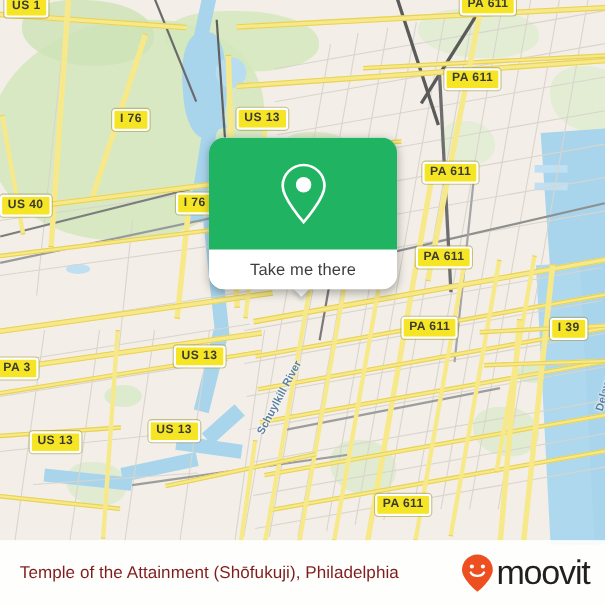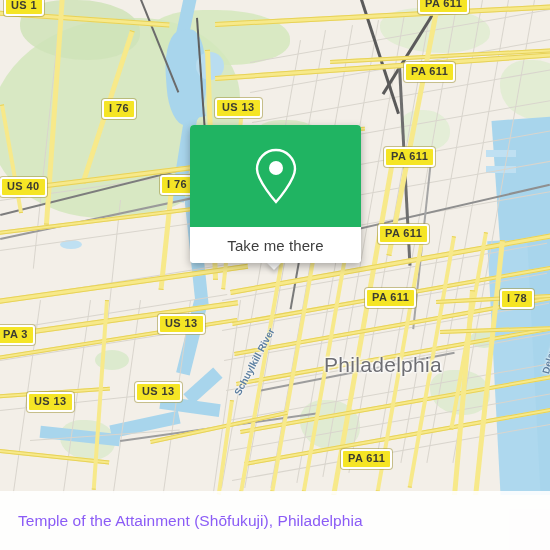--- a/index.html
+++ b/index.html
@@ -44,21 +44,21 @@
     white-space:nowrap;
   }
   .riverlabel{
     position:absolute;color:#5d7fa0;font-size:10px;font-weight:bold;white-space:nowrap;
     text-shadow:0 0 2px #fff,0 0 3px #fff;
   }
 
   
   #card{
     position:absolute;left:190px;top:125px;width:171px;height:138px;
-    border-radius:4px;overflow:hidden;
+    border-radius:14px;overflow:hidden;
     box-shadow:0 3px 9px rgba(0,0,0,.30);
     background:#fff;
   }
   #card-head{height:102px;background:#20b462;display:flex;align-items:center;justify-content:center;}
   #card-foot{height:36px;background:#fff;display:flex;align-items:center;justify-content:center;}
   #card-foot-label{font-size:15px;color:#3d3d3d;letter-spacing:.1px;}
   #card-tail{
     position:absolute;left:265px;top:261px;width:0;height:0;
     border-left:9px solid transparent;border-right:9px solid transparent;
     border-top:9px solid #ffffff;
@@ -74,21 +74,21 @@
   }
   #attrib span{font-size:12.5px;color:#3a3a3a;white-space:nowrap;}
 
   
   #bottombar{
     position:absolute;left:0;top:491px;width:550px;height:59px;
     background:rgba(255,255,255,.90);
     display:flex;align-items:center;justify-content:space-between;
     padding:0 14px 0 18px;box-sizing:border-box;
   }
-  #place-title{font-size:15.5px;color:#8b5cf6;white-space:nowrap;letter-spacing:.05px;text-align:right;}
+  #place-title{font-size:15.5px;color:#7f1d1d;white-space:nowrap;letter-spacing:.05px;text-align:right;}
   #moovit-logo{display:flex;align-items:center;gap:2px;}
   #moovit-word{font-size:31px;color:#231f20;letter-spacing:-1.1px;line-height:31px;font-weight:400;}
 </style>
 </head>
 <body>
 
 <div id="stage">
 
   <div id="map">
 
@@ -232,37 +232,36 @@
       <div class="rdy" style="left:105px;top:300px;width:4px;height:190px;transform:rotate(4deg);"></div>
       <div class="rdy" style="left:150px;top:440px;width:140px;height:4px;transform:rotate(-12deg);"></div>
       <div class="rdy" style="left:230px;top:400px;width:4px;height:95px;transform:rotate(8deg);"></div>
 
       <div class="rdy" style="left:0px;top:105px;width:4px;height:110px;transform:rotate(-10deg);"></div>
       <div class="rdy" style="left:240px;top:110px;width:4px;height:180px;transform:rotate(6deg);"></div>
       <div class="rdy" style="left:245px;top:135px;width:120px;height:4px;transform:rotate(-4deg);"></div>
     </div>
 
     <div class="layer">
-      <div class="citylabel" style="left:324px;top:353px;">Philadelphia</div>
       <div class="riverlabel" style="left:232px;top:392px;transform:rotate(-62deg);transform-origin:0 0;">Schuylkill River</div>
       <div class="riverlabel" style="left:540px;top:372px;transform:rotate(-74deg);transform-origin:0 0;">Delaware R.</div>
     </div>
 
     <div class="layer" id="shield-layer">
         <div class="shield" style="left: 4px; top: -4px;">US 1</div>
         <div class="shield" style="left: 418px; top: -6px;">PA 611</div>
         <div class="shield" style="left: 404px; top: 62px;">PA 611</div>
         <div class="shield" style="left: 102px; top: 99px;">I 76</div>
         <div class="shield" style="left: 215px; top: 98px;">US 13</div>
         <div class="shield" style="left: 384px; top: 147px;">PA 611</div>
         <div class="shield" style="left: 160px; top: 175px;">I 76</div>
         <div class="shield" style="left: 0px; top: 177px;">US 40</div>
         <div class="shield" style="left: 378px; top: 224px;">PA 611</div>
         <div class="shield" style="left: 365px; top: 288px;">PA 611</div>
-        <div class="shield" style="left: 500px; top: 289px;">I 78</div>
+        <div class="shield" style="left: 500px; top: 289px;">I 39</div>
         <div class="shield" style="left: -4px; top: 325px;">PA 3</div>
         <div class="shield" style="left: 158px; top: 314px;">US 13</div>
         <div class="shield" style="left: 135px; top: 382px;">US 13</div>
         <div class="shield" style="left: 27px; top: 392px;">US 13</div>
         <div class="shield" style="left: 341px; top: 449px;">PA 611</div>
       </div>
 
     <div id="card-tail"></div>
     <div id="card">
       <div id="card-head">
@@ -273,15 +272,24 @@
       </div>
       <div id="card-foot">
         <span id="card-foot-label">Take me there</span>
       </div>
     </div>
 
   </div>
 
   <div id="bottombar">
     <div id="place-title">Temple of the Attainment (Shōfukuji), Philadelphia</div>
+    <div id="moovit-logo">
+      <svg width="30" height="36" viewBox="0 0 30 36">
+        <path d="M15 1 C7.3 1 1 7.3 1 15 C1 24 15 35 15 35 C15 35 29 24 29 15 C29 7.3 22.7 1 15 1 Z" fill="#ee4f21"></path>
+        <circle cx="10" cy="12" r="1.9" fill="#ffffff"></circle>
+        <circle cx="20" cy="12" r="1.9" fill="#ffffff"></circle>
+        <path d="M9 17.5 C11.5 21.5 18.5 21.5 21 17.5" fill="none" stroke="#ffffff" stroke-width="2.1" stroke-linecap="round"></path>
+      </svg>
+      <span id="moovit-word">moovit</span>
+    </div>
   </div>
 
 </div>
 
 </body></html>

